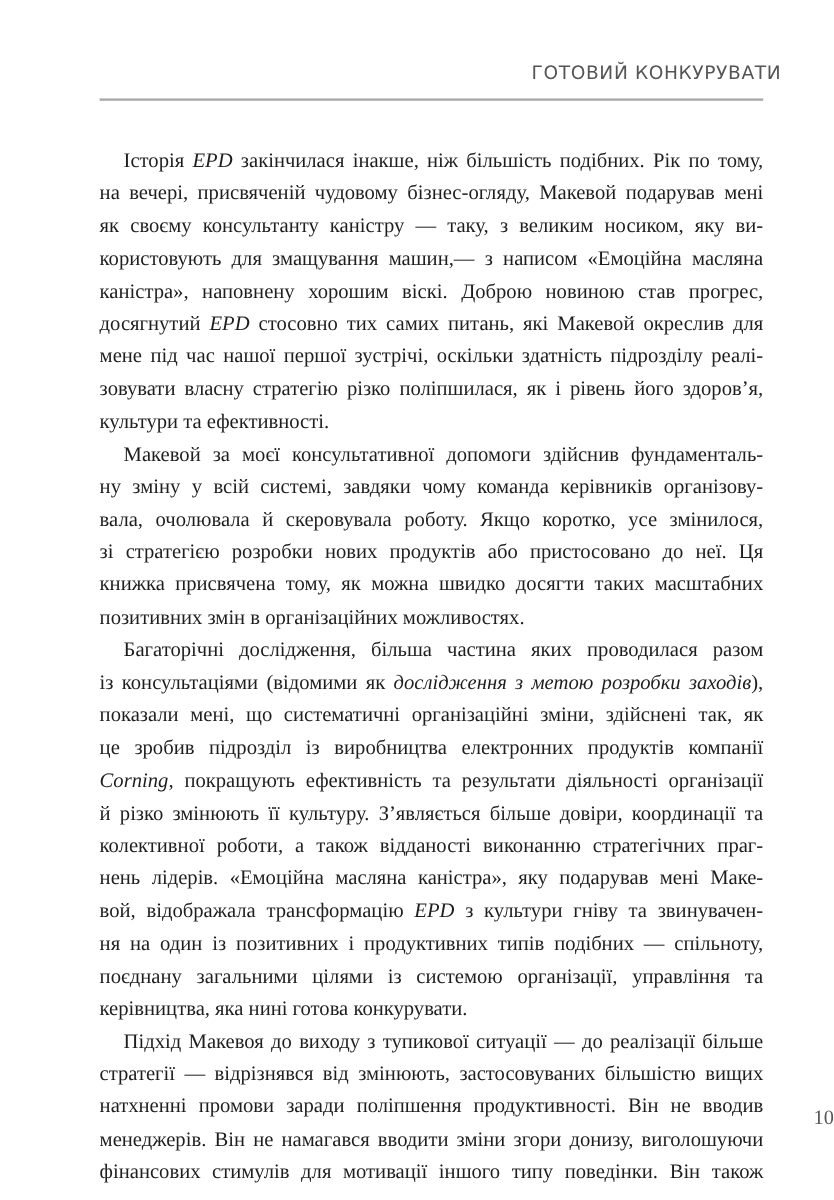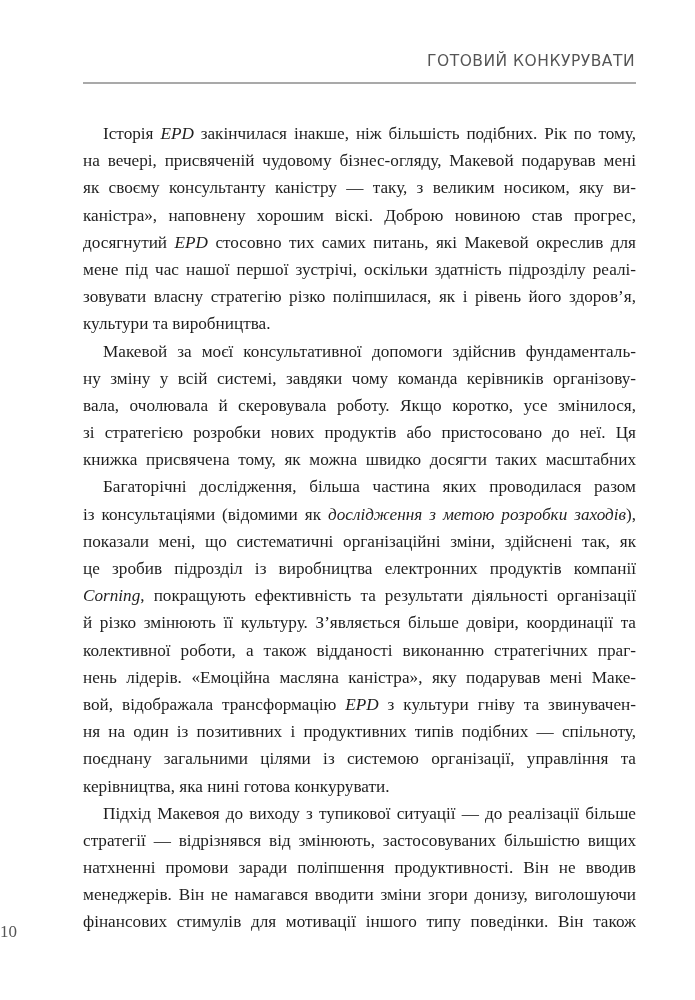--- a/index.html
+++ b/index.html
@@ -1,19 +1,19 @@
 <!DOCTYPE html>
 <html><head>
 <meta charset="utf-8">
 <style>
   html, body { margin: 0; padding: 0; background: #ffffff; }
   body { width: 695px; height: 1000px; position: relative; overflow: hidden; }
   .running-head {
     position: absolute; left: 0; right: 0; top: 52px;
-    padding-right: 60px;
+    padding-right: 44px;
     text-align: right;
     font-family: "DejaVu Sans", sans-serif;
     font-size: 15.5px; letter-spacing: 0.5px;
     color: #555555;
   }
   .head-rule {
     position: absolute; left: 83px; width: 553px; top: 82px;
     height: 2px; background: #a9a9a9;
   }
   .body-text {
@@ -21,48 +21,50 @@
     font-family: "Liberation Serif", serif;
     font-size: 17.2px; line-height: 27.2px;
     color: #1e1e1e;
   }
   .line { display: block; white-space: nowrap; text-align: justify; text-align-last: justify; height: 27.2px; }
   .line.last { text-align-last: left; }
   .line.indent { padding-left: 20px; }
   i { font-style: italic; }
   .page-number {
     position: absolute; left: 0; right: 0; top: 922px;
-    text-align: left;
+    text-align: right;
     font-family: "Liberation Serif", serif;
     font-size: 17px; color: #555555;
   }
 </style>
 </head>
 <body>
 
 <div class="running-head">ГОТОВИЙ КОНКУРУВАТИ</div>
 <div class="head-rule"></div>
 
 <div class="body-text" id="body-text">
     <div>
       <span class="line indent">Історія <i>EPD</i> закінчилася інакше, ніж більшість подібних. Рік по тому,</span>
       <span class="line">на вечері, присвяченій чудовому бізнес-огляду, Макевой подарував мені</span>
       <span class="line">як своєму консультанту каністру — таку, з великим носиком, яку ви-</span>
+      <span class="line">користовують для змащування машин,— з написом «Емоційна масляна</span>
       <span class="line">каністра», наповнену хорошим віскі. Доброю новиною став прогрес,</span>
       <span class="line">досягнутий <i>EPD</i> стосовно тих самих питань, які Макевой окреслив для</span>
       <span class="line">мене під час нашої першої зустрічі, оскільки здатність підрозділу реалі-</span>
       <span class="line">зовувати власну стратегію різко поліпшилася, як і рівень його здоров’я,</span>
-      <span class="line last">культури та виробництва.</span>
+      <span class="line last">культури та ефективності.</span>
     </div>
     <div>
       <span class="line indent">Макевой за моєї консультативної допомоги здійснив фундаменталь-</span>
       <span class="line">ну зміну у всій системі, завдяки чому команда керівників організову-</span>
       <span class="line">вала, очолювала й скеровувала роботу. Якщо коротко, усе змінилося,</span>
       <span class="line">зі стратегією розробки нових продуктів або пристосовано до неї. Ця</span>
       <span class="line">книжка присвячена тому, як можна швидко досягти таких масштабних</span>
+      <span class="line last">позитивних змін в організаційних можливостях.</span>
     </div>
     <div>
       <span class="line indent">Багаторічні дослідження, більша частина яких проводилася разом</span>
       <span class="line">із консультаціями (відомими як <i>дослідження з метою розробки заходів</i>),</span>
       <span class="line">показали мені, що систематичні організаційні зміни, здійснені так, як</span>
       <span class="line">це зробив підрозділ із виробництва електронних продуктів компанії</span>
       <span class="line"><i>Corning</i>, покращують ефективність та результати діяльності організації</span>
       <span class="line">й різко змінюють її культуру. З’являється більше довіри, координації та</span>
       <span class="line">колективної роботи, а також відданості виконанню стратегічних праг-</span>
       <span class="line">нень лідерів. «Емоційна масляна каністра», яку подарував мені Маке-</span>

